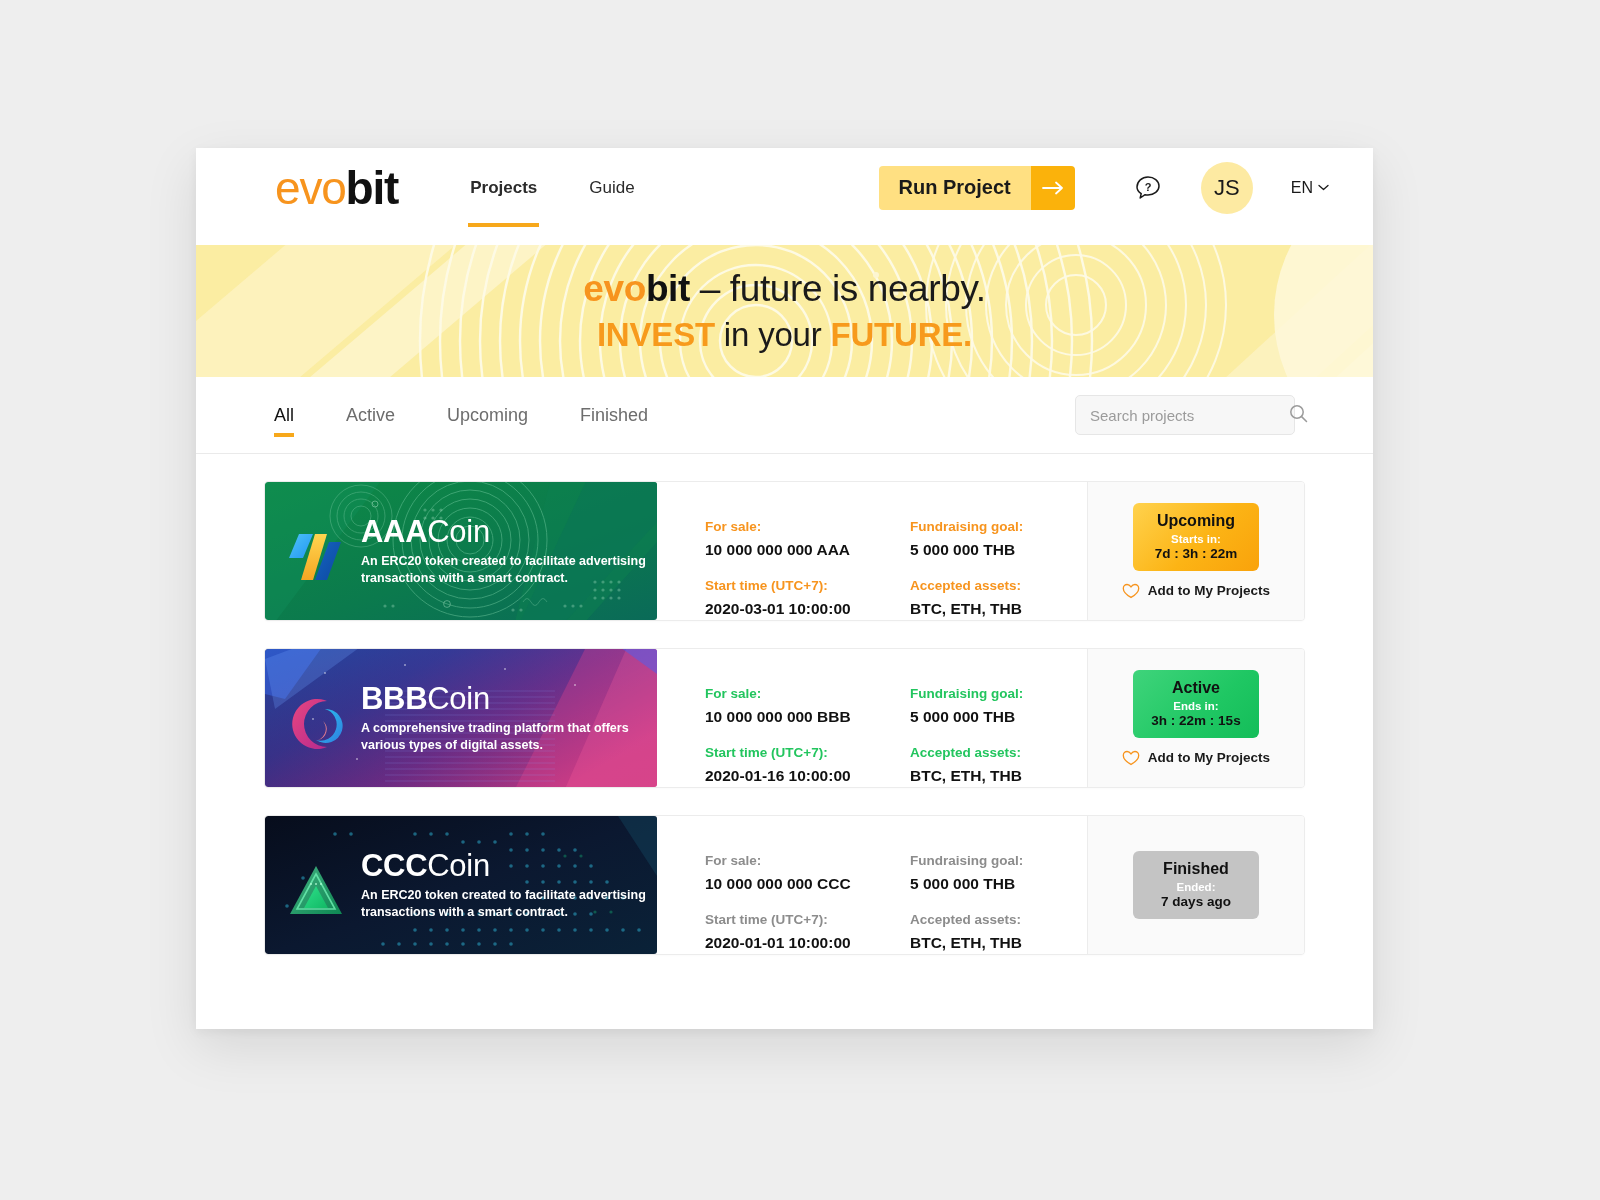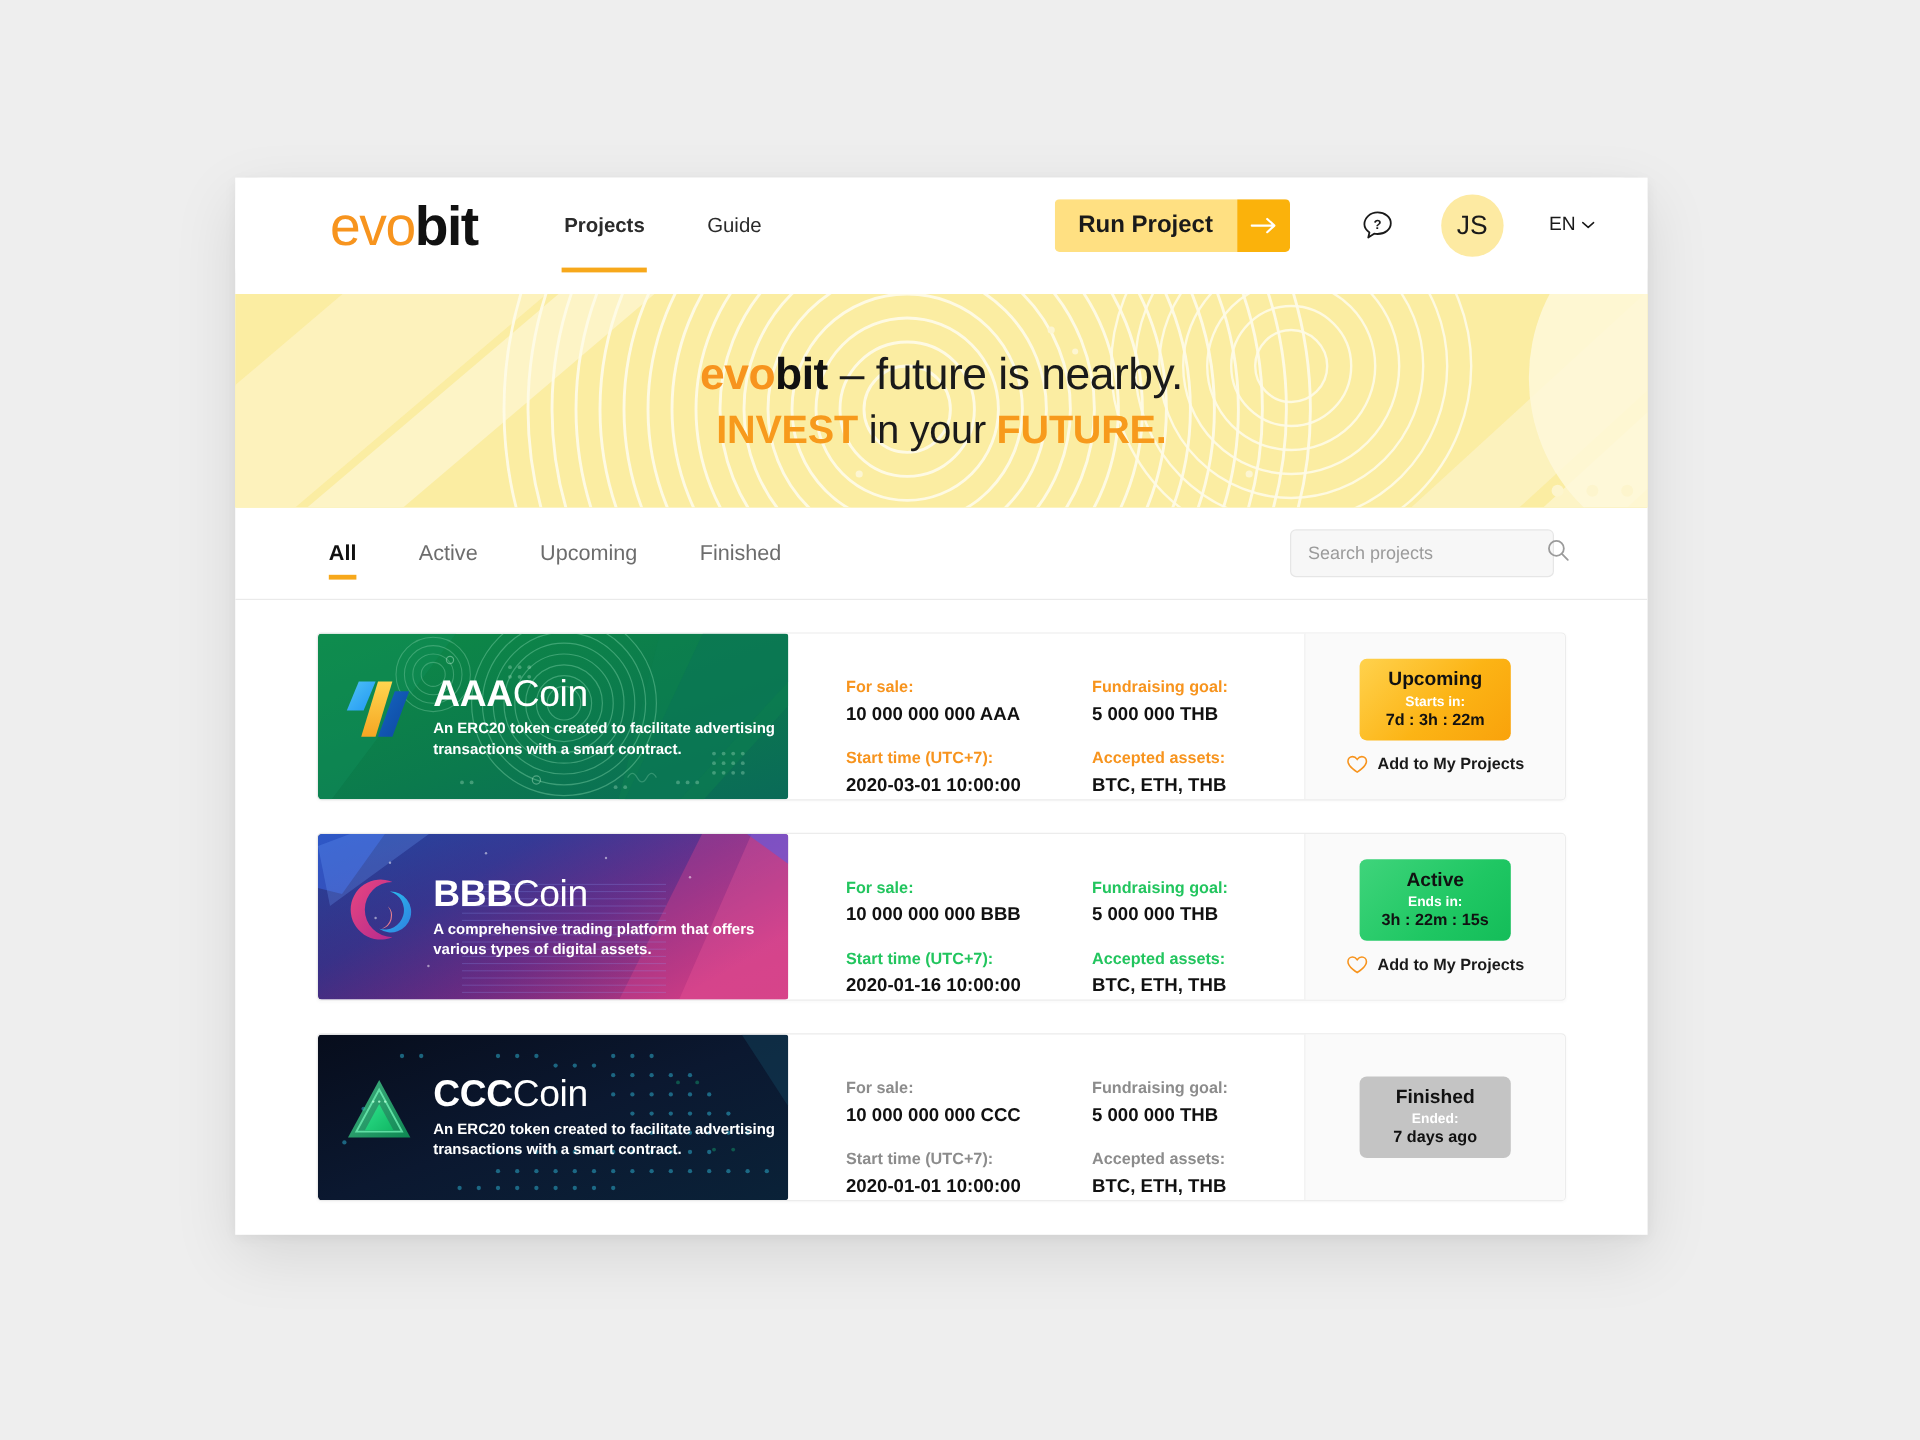--- a/index.html
+++ b/index.html
@@ -122,21 +122,21 @@
     align-items: center;
     gap: 5px;
     font-size: 16px;
     color: #1a1a1a;
     cursor: pointer;
     margin-right: 20px;
   }
 
   
   .hero {
-    height: 178px;
+    height: 132px;
     position: relative;
     overflow: hidden;
     background: #fbeda2;
   }
   .hero-deco { position: absolute; inset: 0; overflow: hidden; }
   .hero-content {
     position: relative;
     z-index: 3;
     height: 100%;
     display: flex;
@@ -175,21 +175,21 @@
   .tab {
     font-size: 18px;
     color: #6d6d6d;
     height: 100%;
     display: flex;
     align-items: center;
     margin-right: 52px;
     position: relative;
     cursor: pointer;
   }
-  .tab.active { color: #111; font-weight: 700; }
+  .tab.active { color: #111; font-weight: 400; }
   .tab.active:after {
     content: "";
     position: absolute;
     left: 0; right: 0; bottom: 16px;
     height: 4px;
     background: #f7a81b;
   }
 
   .search {
     margin-left: auto;
@@ -236,21 +236,21 @@
     display: flex;
     align-items: center;
     padding-left: 22px;
     border-radius: 3px;
   }
   .banner-deco { position: absolute; inset: 0; }
   .banner-inner {
     position: relative;
     z-index: 4;
     display: flex;
-    align-items: flex-start;
+    align-items: flex-end;
     gap: 16px;
   }
   .coin-logo { width: 58px; height: 58px; flex: 0 0 58px; position: relative; }
   .coin-text { color: #fff; }
   .coin-name {
     font-size: 31px;
     line-height: 1.05;
     letter-spacing: -0.3px;
     white-space: nowrap;
   }

